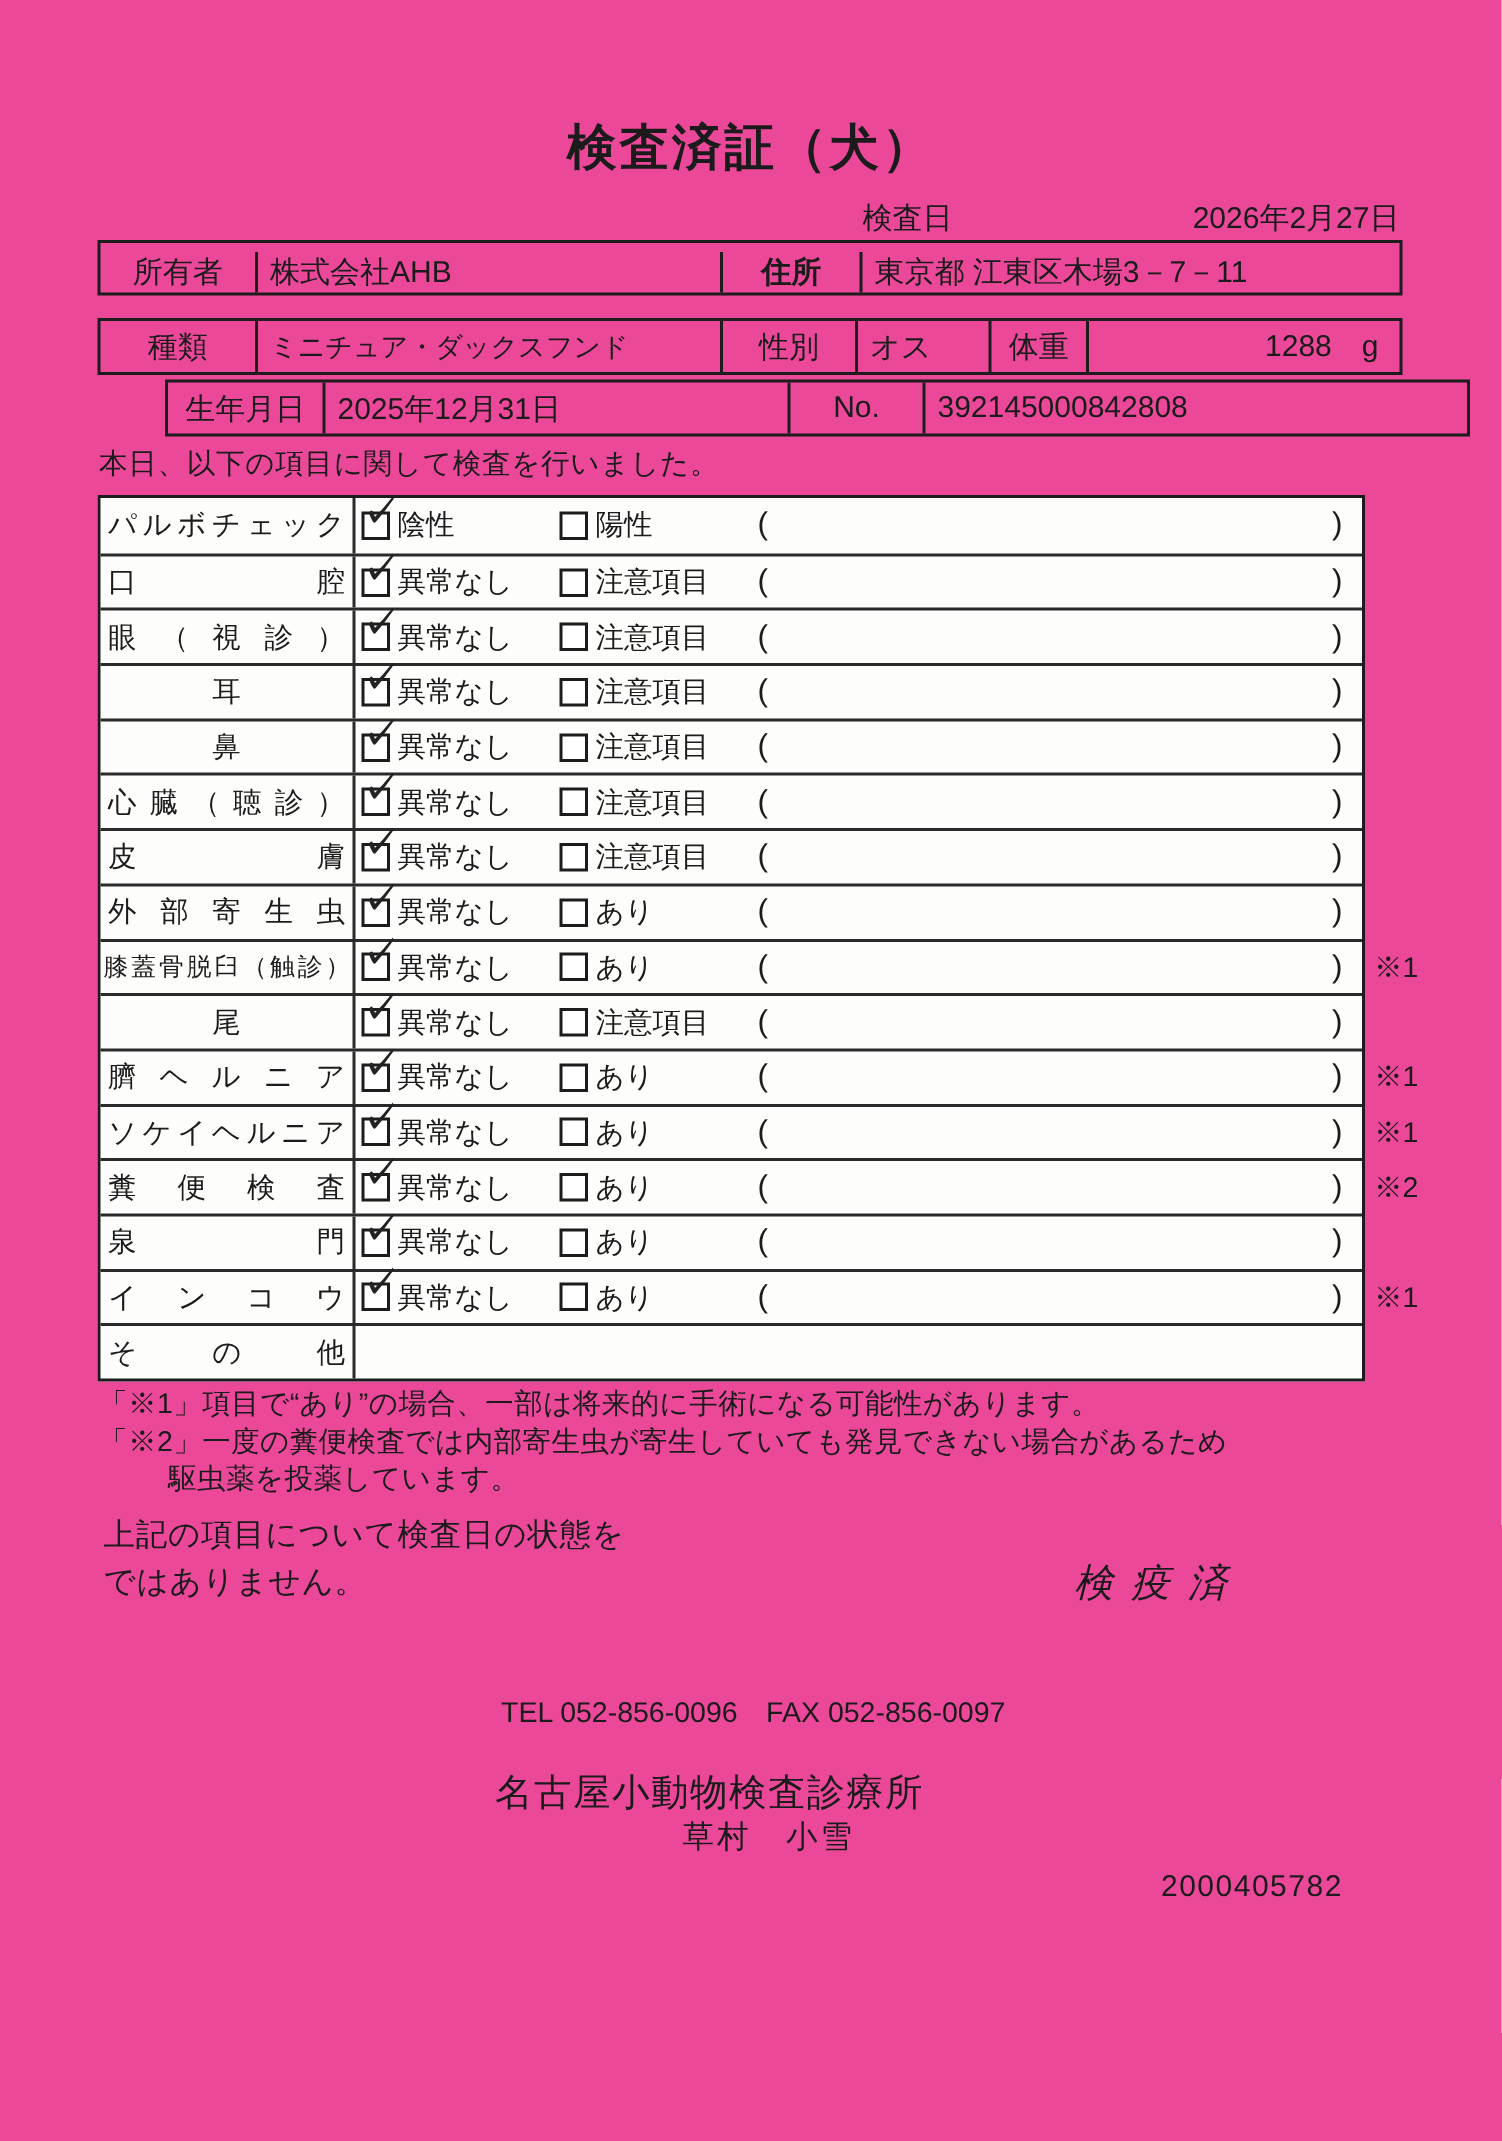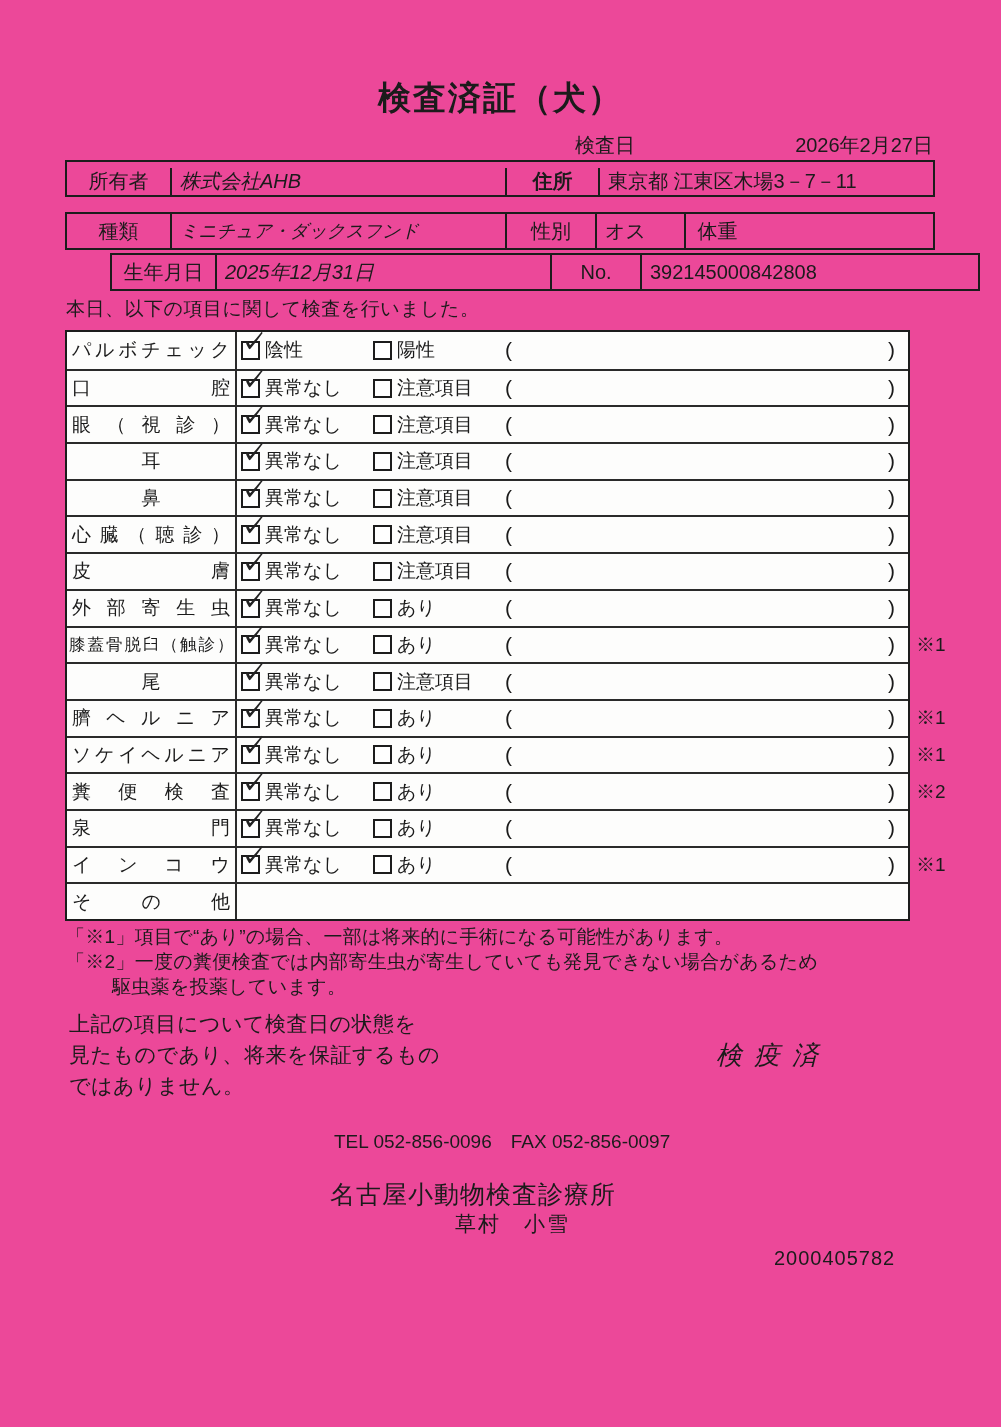--- a/index.html
+++ b/index.html
@@ -32,21 +32,21 @@
     display:flex;align-items:center;box-sizing:border-box;
     border-left:2px solid #1c1c1c;
     padding:0 8px;white-space:nowrap;overflow:hidden;
   }
   .info-table .cell:first-child{border-left:none;}
   .cell.lab{justify-content:center;padding:0 2px;}
   .owner-table{top:160px;height:37px;align-items:flex-end;}
   .pet-table-1{top:212px;height:38px;}
   .pet-table-2{top:253px;height:38px;margin-left:45px;}
   .w-label{width:103px;flex:none;}
-  .w-val1{width:335px;flex:none;font-style:italic;}
+  .w-val1{width:310px;flex:none;}
   .w-sex-lab{width:90px;flex:none;}
   .w-sex{width:89px;flex:none;}
   .w-weight-lab{width:65px;flex:none;}
   .w-addr-lab{width:93px;flex:none;font-weight:bold;}
   .cell.grow{flex:1;}
   .cell.weight-cell{justify-content:flex-end;gap:20px;padding-right:14px;}
   .cell.species-cell{font-size:18px;}
   
   .intro-line{position:absolute;top:296px;left:66px;font-size:19px;letter-spacing:.5px;text-align:center;}
   
@@ -123,20 +123,24 @@
     <div class="cell lab w-addr-lab">住所</div>
     <div class="cell grow">東京都 江東区木場3－7－11</div>
   </div>
 
   <div class="info-table pet-table-1">
     <div class="cell lab w-label">種類</div>
     <div class="cell w-val1 species-cell">ミニチュア・ダックスフンド</div>
     <div class="cell lab w-sex-lab">性別</div>
     <div class="cell w-sex">オス</div>
     <div class="cell lab w-weight-lab">体重</div>
+    <div class="cell grow weight-cell">
+      <span>1288</span>
+      <span>g</span>
+    </div>
   </div>
 
   <div class="info-table pet-table-2">
     <div class="cell lab w-label">生年月日</div>
     <div class="cell w-val1">2025年12月31日</div>
     <div class="cell lab w-sex-lab">No.</div>
     <div class="cell grow">392145000842808</div>
   </div>
 
   <div class="intro-line">本日、以下の項目に関して検査を行いました。</div>
@@ -550,21 +554,20 @@
     </div>
 
   <div class="notes">
     <div>「※1」項目で“あり”の場合、一部は将来的に手術になる可能性があります。</div>
     <div>「※2」一度の糞便検査では内部寄生虫が寄生していても発見できない場合があるため</div>
     <div class="indent">駆虫薬を投薬しています。</div>
   </div>
 
   <div class="disclaimer">
     <div>上記の項目について検査日の状態を</div>
-    <div>見たものであり、将来を保証するもの</div>
     <div>ではありません。</div>
   </div>
 
   <div class="stamp">検疫済</div>
 
 
   <div class="tel-line">TEL 052-856-0096　FAX 052-856-0097</div>
 
   <div class="clinic-name">名古屋小動物検査診療所</div>
 

